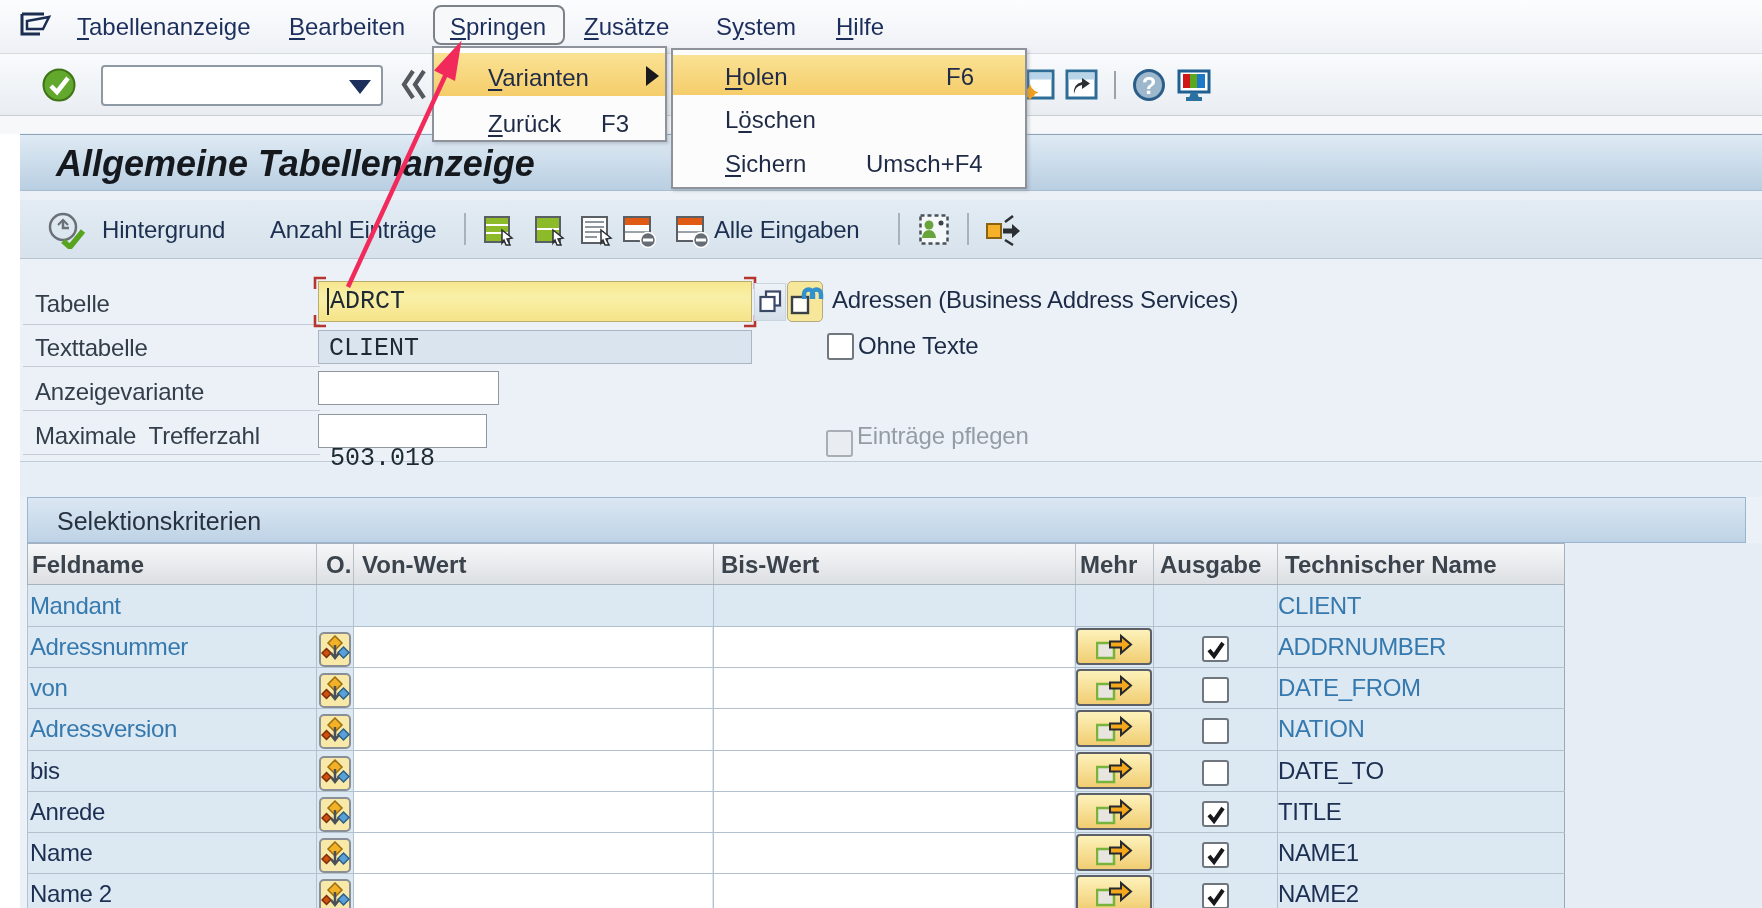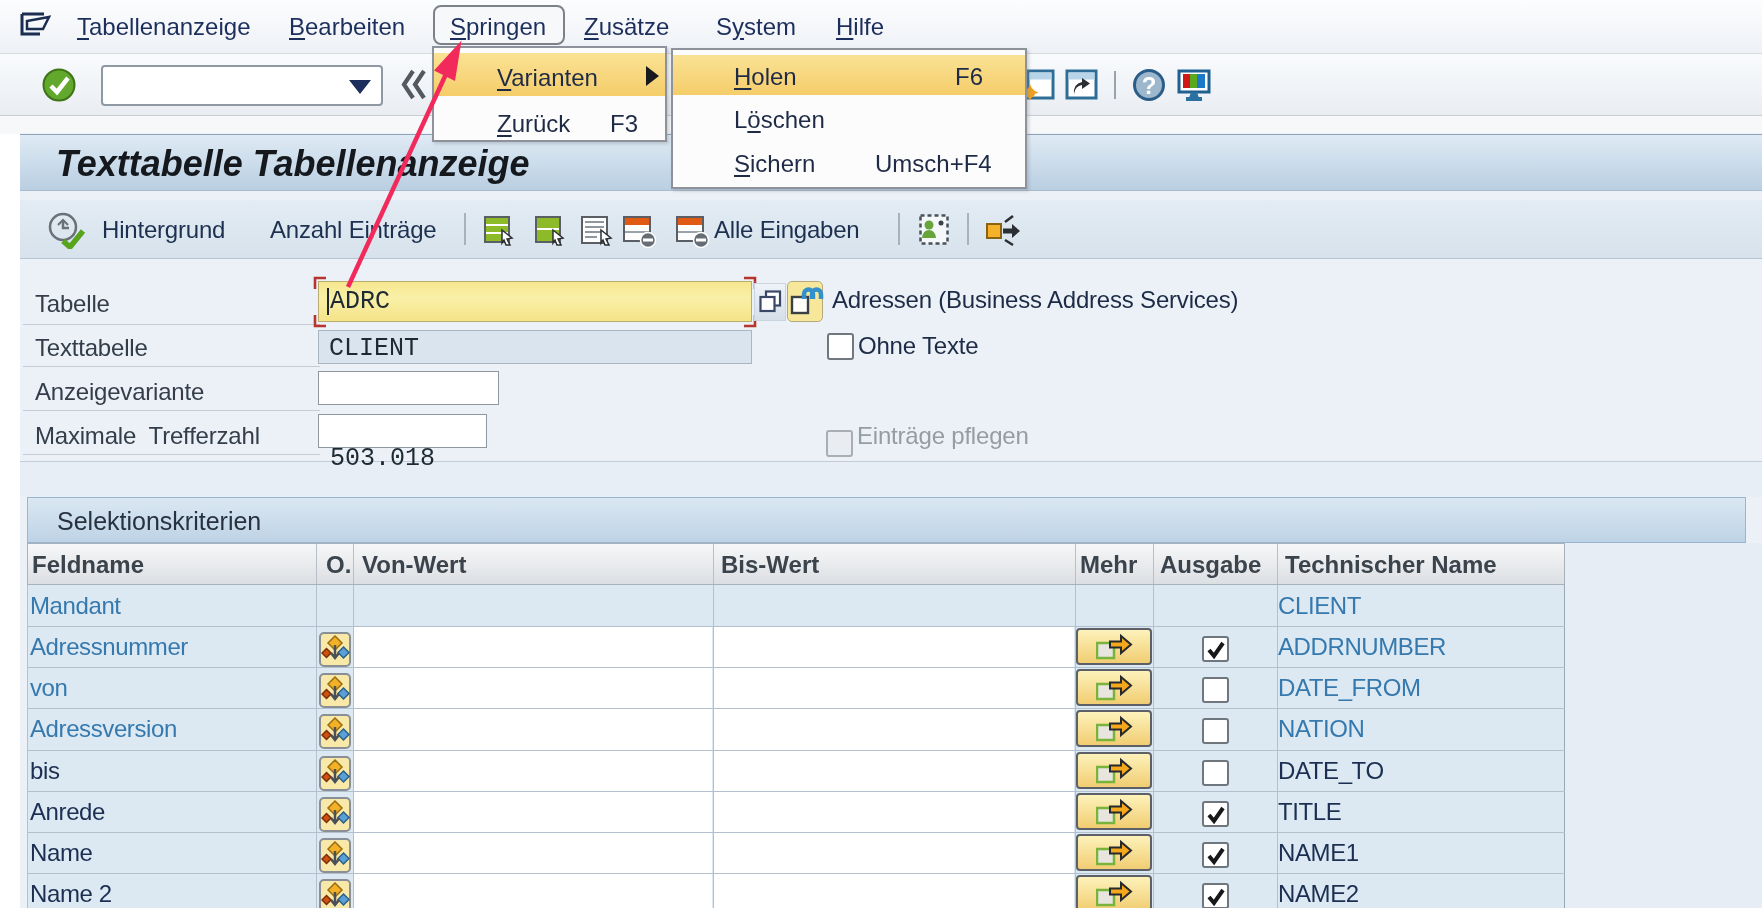--- a/index.html
+++ b/index.html
@@ -51,21 +51,21 @@
 .tname { position:absolute; left:1250px; font-size:24px; line-height:30px; letter-spacing:-0.4px; }
 .blue { color:#3579ae; }
 .dark { color:#1c2f52; }
 .obtn { position:absolute; left:291px; width:32px; height:35px; background:#f8e9a8; border:2px solid #8a8f96; border-radius:5px; }
 .mbtn { position:absolute; left:1048px; width:76px; height:37px; background:linear-gradient(#fdf2bb,#f1cd72); border:2px solid #5d6167; border-radius:4px; }
 .tcb { position:absolute; left:1174px; width:27px; height:26px; background:#fff; border:2px solid #6f767e; border-radius:3px; }
 #rightbg { position:absolute; left:1565px; top:543px; width:197px; height:365px; background:#e6edf4; }
 
 .menu { position:absolute; background:#fcfcfc; border:2px solid #8e939b; box-shadow:2px 2px 3px rgba(120,130,140,0.35); }
 .hl { position:absolute; background:linear-gradient(#fae294,#f5cd6a); }
-.mtext { position:absolute; font-size:24px; line-height:28px; color:#1f2b46;margin-left:9px; }
+.mtext { position:absolute; font-size:24px; line-height:28px; color:#1f2b46; }
 u { text-underline-offset:3px; }
 </style>
 </head>
 <body>
 
 <div id="menubar">
   <svg class="abs" style="left:20px;top:11px" width="32" height="26" viewBox="0 0 32 26">
     <path d="M2 3 H24 M2 3 V23 H20" stroke="#1b2d50" stroke-width="3" fill="none"></path>
     <path d="M7 18 L7 10 L29 6 L23 18 Z" stroke="#1b2d50" stroke-width="2.5" fill="none"></path>
   </svg>
@@ -113,21 +113,21 @@
     <rect x="13" y="5" width="7" height="14" fill="#5aa81e"></rect>
     <rect x="20" y="5" width="8" height="14" fill="#1e78c8"></rect>
     <path d="M14 23 h6 l2 6 h-10 z" fill="#2a70a0"></path>
     <rect x="9" y="28" width="16" height="4" fill="#2a70a0"></rect>
   </svg>
 </div>
 <div id="strip"></div>
 
 <div id="screenbg"></div>
 <div id="titlebar">
-    <h1>Texttabelle Tabellenanzeige</h1>
+    <h1>Allgemeine Tabellenanzeige</h1>
   </div>
 <div id="apptb">
   <svg class="abs" style="left:26px;top:11px" width="40" height="38" viewBox="0 0 40 38">
     <circle cx="17" cy="16" r="13" fill="none" stroke="#6a7076" stroke-width="2.5"></circle>
     <path d="M17 9 V17 H23" stroke="#6a7076" stroke-width="2.5" fill="none"></path>
     <path d="M12 14 l5 -5 l5 5" fill="none" stroke="#6a7076" stroke-width="2"></path>
     <path d="M17 30 L24 36 L37 20" stroke="#58a41e" stroke-width="5.5" fill="none"></path>
   </svg>
   <div class="atxt" style="left:82px">Hintergrund</div>
   <div class="atxt" style="left:250px">Anzahl Einträge</div>
@@ -182,21 +182,21 @@
   <div class="flabel" style="left:35px;top:289px">Tabelle</div>
   <div class="flabel" style="left:35px;top:333px">Texttabelle</div>
   <div class="flabel" style="left:35px;top:377px">Anzeigevariante</div>
   <div class="flabel" style="left:35px;top:421px">Maximale&nbsp; Trefferzahl</div>
   <div class="fsep" style="top:324px"></div>
   <div class="fsep" style="top:366px"></div>
   <div class="fsep" style="top:410px"></div>
   <div class="fsep" style="top:454px"></div>
 
   <div class="field" style="left:318px;top:281px;width:434px;height:41px;background:linear-gradient(#f6e68e,#f9f0a8 40%,#f5e388);border-color:#b8ad6e"></div>
-  <div class="abs mono" style="left:330px;top:287px">ADRC</div>
+  <div class="abs mono" style="left:330px;top:287px">ADRCT</div>
   <div class="abs" style="left:327px;top:288px;width:2px;height:27px;background:#20262c"></div>
   <svg class="abs" style="left:312px;top:274px" width="446" height="56" viewBox="0 0 446 56">
     <g stroke="#b7352f" stroke-width="2.6" fill="none">
       <path d="M3 15 V4 H14"></path>
         <path d="M432 4 H443 V15"></path>
         <path d="M3 41 V52 H14"></path>
         <path d="M432 52 H443 V41"></path>
     </g>
   </svg>
 

